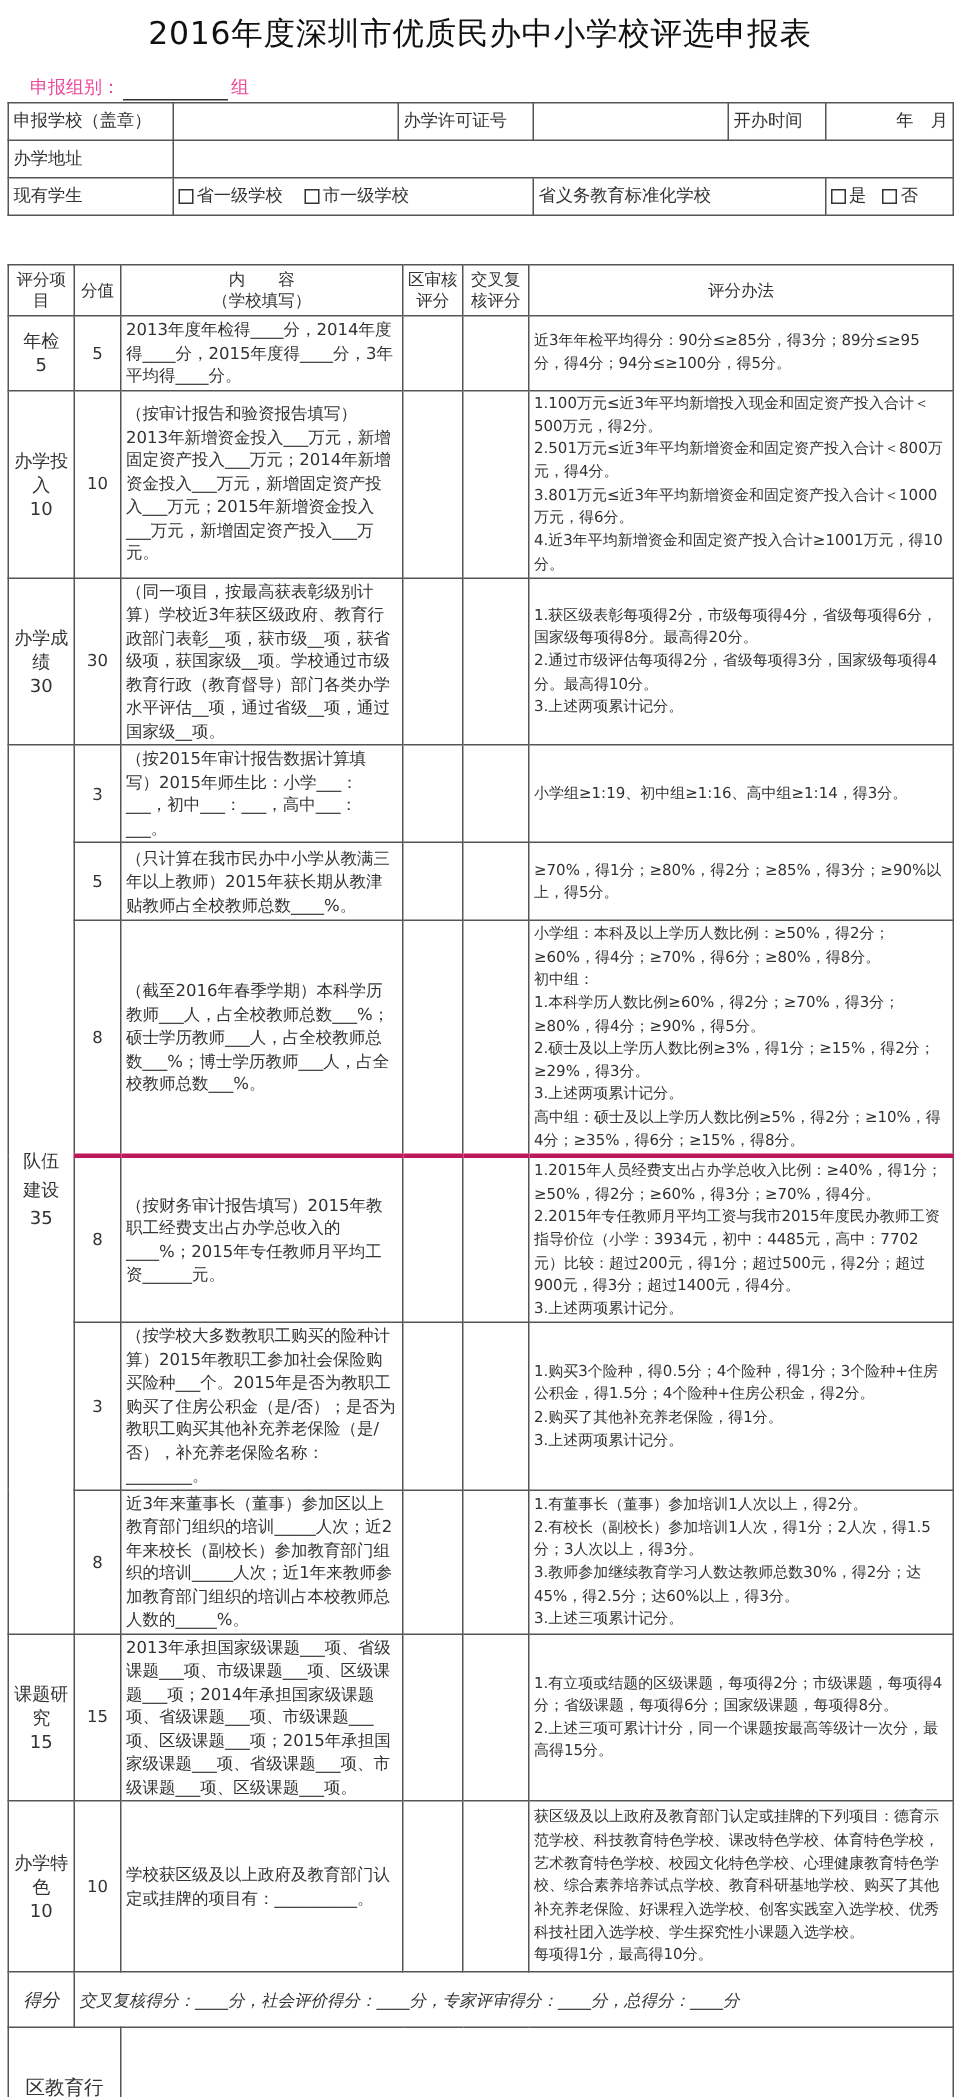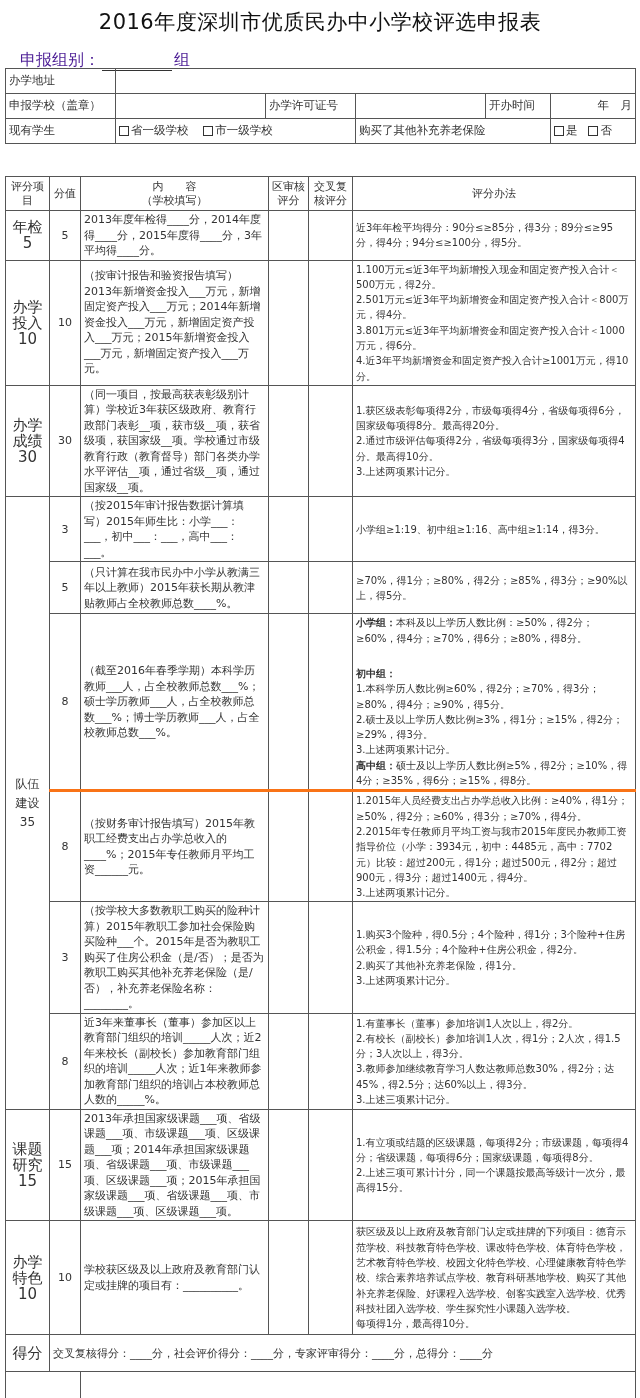--- a/index.html
+++ b/index.html
@@ -1,31 +1,31 @@
 <!DOCTYPE html>
 <html><head>
 <meta charset="utf-8">
 <style>
   html,body{margin:0;padding:0;background:#fff;}
   body{width:640px;height:1398px;position:relative;font-family:"DejaVu Sans","Liberation Sans",sans-serif;color:#222;overflow:hidden;}
   .title{position:absolute;left:0;top:8px;width:640px;text-align:center;font-size:21px;color:#111;letter-spacing:0.5px;}
-  .group{position:absolute;left:20px;top:50px;font-size:16px;color:#4c1d95;}
+  .group{position:absolute;left:20px;top:50px;font-size:12px;color:#ec4899;}
   .group .blank{display:inline-block;width:70px;border-bottom:1px solid #333;height:12px;vertical-align:bottom;margin:0 2px;}
   table{border-collapse:collapse;position:absolute;left:5px;width:630px;table-layout:fixed;font-size:11px;color:#333;}
   td{border:1px solid #555;padding:1px 3px;vertical-align:middle;line-height:15.5px;}
   .top td{height:22px;font-size:11.5px;}
   .u{display:inline-block;border-bottom:1px solid #333;height:12px;vertical-align:bottom;}
   .c{text-align:center;}
-  .cat{text-align:center;font-size:15px;line-height:16px;}
+  .cat{text-align:center;font-size:12px;line-height:16px;}
   .hdr td{text-align:center;line-height:14px;font-size:11px;}
   .content{font-size:11px;line-height:15.5px;}
   .method{font-size:10px;line-height:15.3px;}
-  .bold{font-weight:bold;margin-top:20px;}
+  .bold{font-weight:normal;}
   .box{display:inline-block;width:8px;height:8px;border:1px solid #333;margin-right:2px;vertical-align:middle;}
-  .thick-top td{border-top:3px solid #f97316;}
+  .thick-top td{border-top:3px solid #be185d;}
   .bigcat{font-weight:normal;font-size:12px;line-height:19px;text-align:center;}
 </style>
 </head>
 <body>
 
 <div class="title">2016年度深圳市优质民办中小学校评选申报表</div>
 <div class="group">
   <span>申报组别：</span><span class="blank"></span><span>组</span>
 </div>
 
@@ -33,38 +33,38 @@
   <colgroup>
       <col style="width:110px">
       <col style="width:150px">
       <col style="width:90px">
       <col style="width:130px">
       <col style="width:65px">
       <col style="width:85px">
     </colgroup>
   <tbody>
       <tr>
+    <td>申报学校（盖章）</td>
+    <td></td>
+    <td>办学许可证号</td>
+    <td></td>
+    <td>开办时间</td>
+    <td style="text-align:right">年　月</td>
+  </tr>
+  <tr>
     <td>办学地址</td>
     <td colspan="5"></td>
-  </tr>
-  <tr>
-    <td>申报学校（盖章）</td>
-    <td></td>
-    <td>办学许可证号</td>
-    <td></td>
-    <td>开办时间</td>
-    <td style="text-align:right">年　月</td>
   </tr>
   <tr>
     <td>现有学生</td>
     <td colspan="2">
       <span class="box"></span><span>省一级学校</span>
       &nbsp;&nbsp;&nbsp;<span class="box"></span><span>市一级学校</span>
     </td>
-    <td colspan="2">购买了其他补充养老保险</td>
+    <td colspan="2">省义务教育标准化学校</td>
     <td>
       <span class="box"></span><span>是</span>
       &nbsp;&nbsp;<span class="box"></span><span>否</span>
     </td>
   </tr>
 </tbody>
   </table>
 
 <table style="top:176px;">
   <colgroup>
@@ -212,21 +212,21 @@
     <td class="c">10</td>
     <td class="content">学校获区级及以上政府及教育部门认定或挂牌的项目有：__________。</td>
     <td></td>
     <td></td>
     <td class="method">
       <div>获区级及以上政府及教育部门认定或挂牌的下列项目：德育示范学校、科技教育特色学校、课改特色学校、体育特色学校，艺术教育特色学校、校园文化特色学校、心理健康教育特色学校、综合素养培养试点学校、教育科研基地学校、购买了其他补充养老保险、好课程入选学校、创客实践室入选学校、优秀科技社团入选学校、学生探究性小课题入选学校。</div>
           <div>每项得1分，最高得10分。</div>
     </td>
   </tr>
 
-  <tr style="height:37px;">
+  <tr style="height:37px;font-style:italic;">
     <td class="cat">得分</td>
     <td colspan="5" class="content">交叉复核得分：____分，社会评价得分：____分，专家评审得分：____分，总得分：____分</td>
   </tr>
 
   <tr style="height:130px;">
     <td colspan="2" class="cat" style="font-size:13px;line-height:16px;padding:0 6px;">区教育行政部门推荐意见和公示情况</td>
     <td colspan="4" style="position:relative;vertical-align:bottom;padding:0;">
       <div style="position:relative;height:128px;">
         
         

